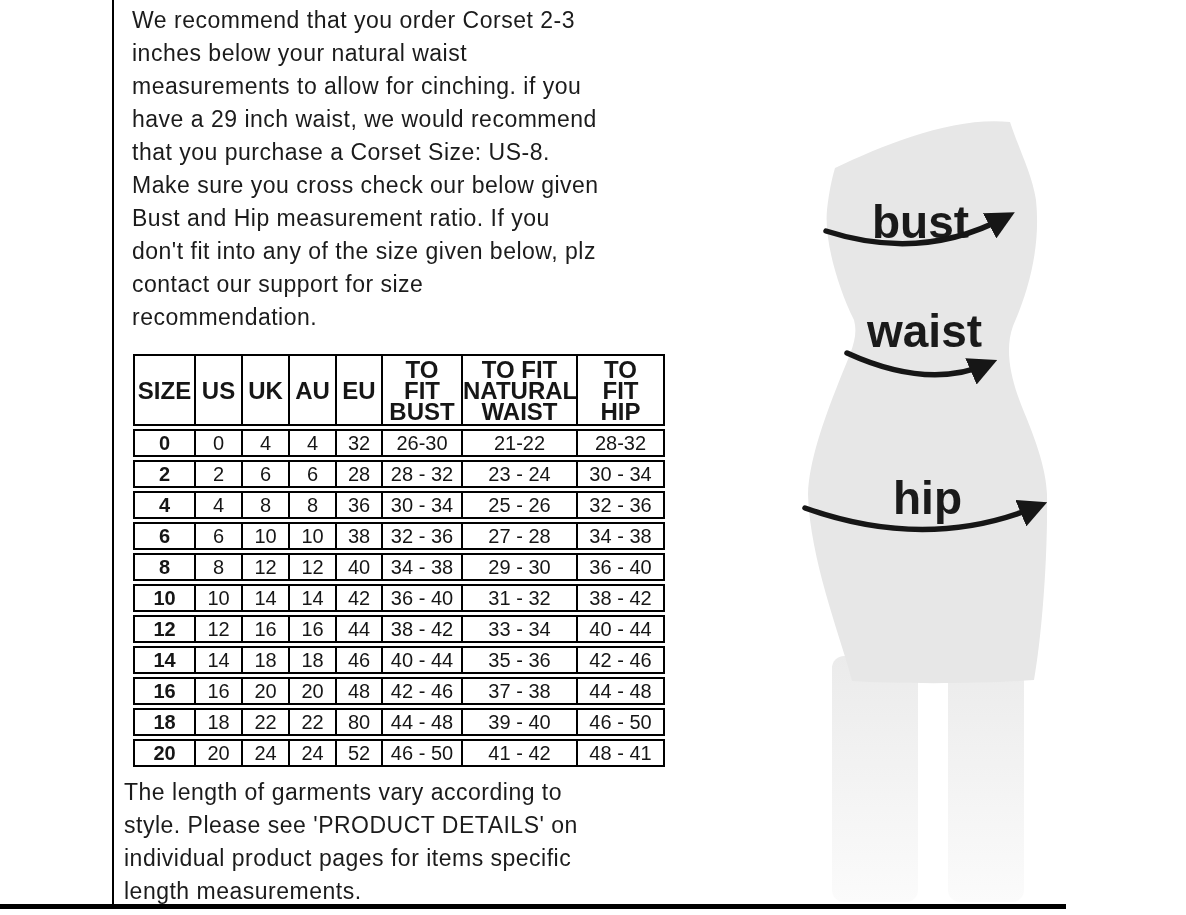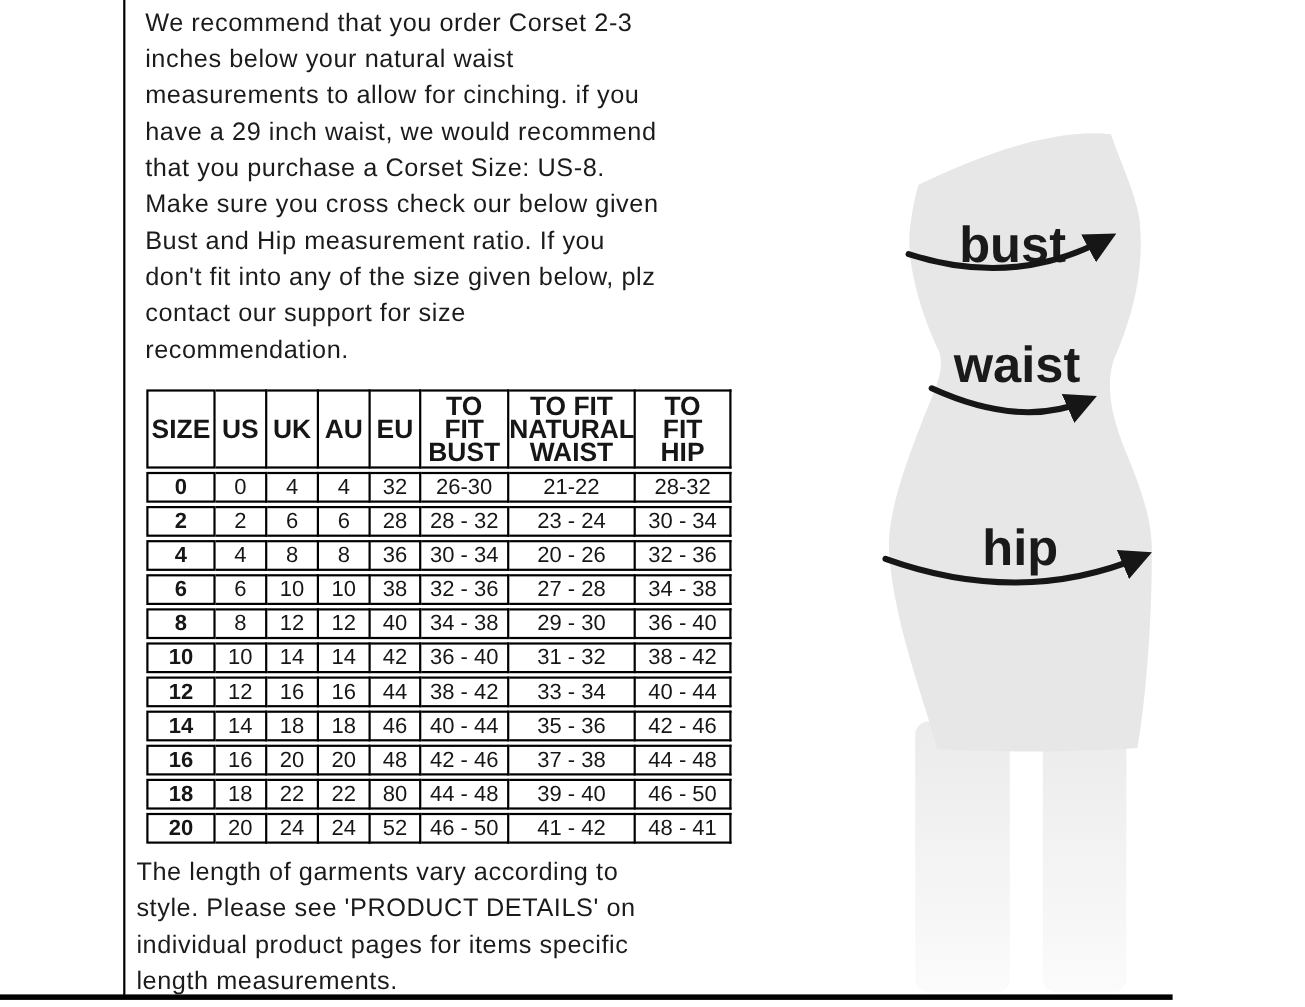--- a/index.html
+++ b/index.html
@@ -169,21 +169,21 @@
           <td>23 - 24</td>
           <td>30 - 34</td>
         </tr>
         <tr>
           <td class="c-size">4</td>
           <td>4</td>
           <td>8</td>
           <td>8</td>
           <td>36</td>
           <td>30 - 34</td>
-          <td>20 - 26</td>
+          <td>25 - 26</td>
           <td>32 - 36</td>
         </tr>
         <tr>
           <td class="c-size">6</td>
           <td>6</td>
           <td>10</td>
           <td>10</td>
           <td>38</td>
           <td>32 - 36</td>
           <td>27 - 28</td>

